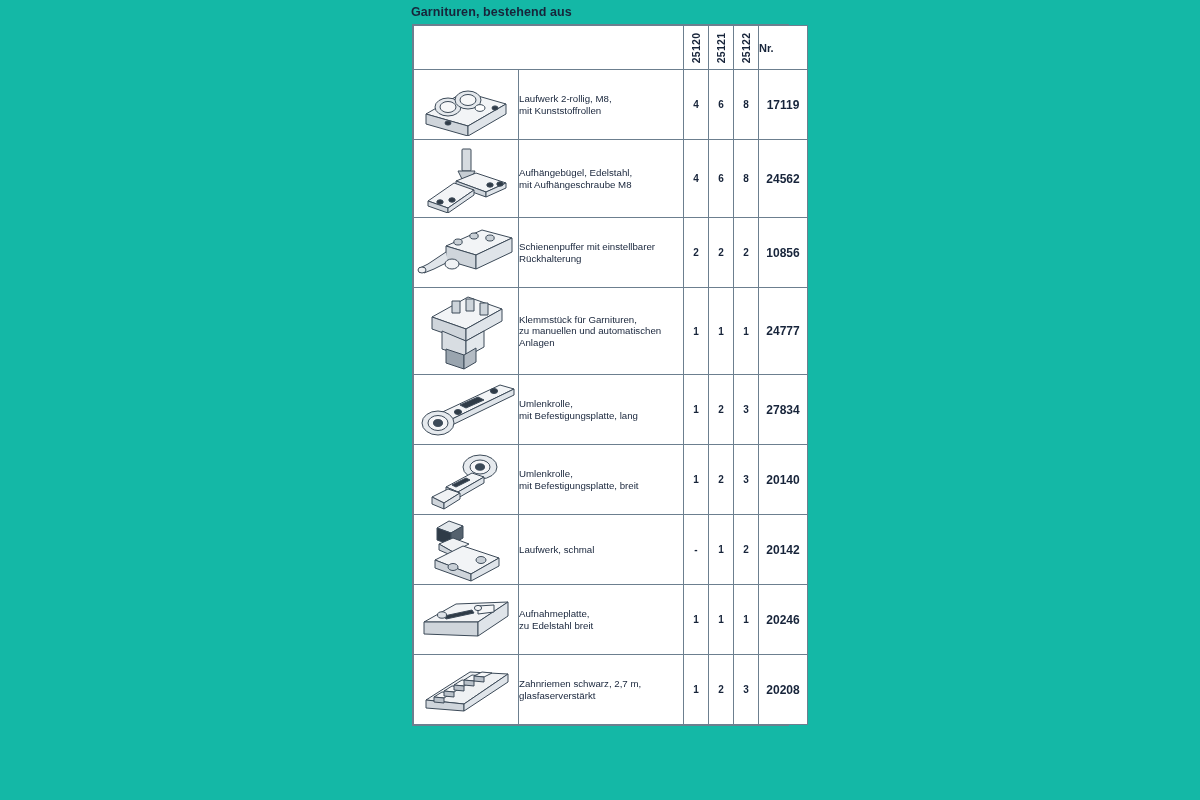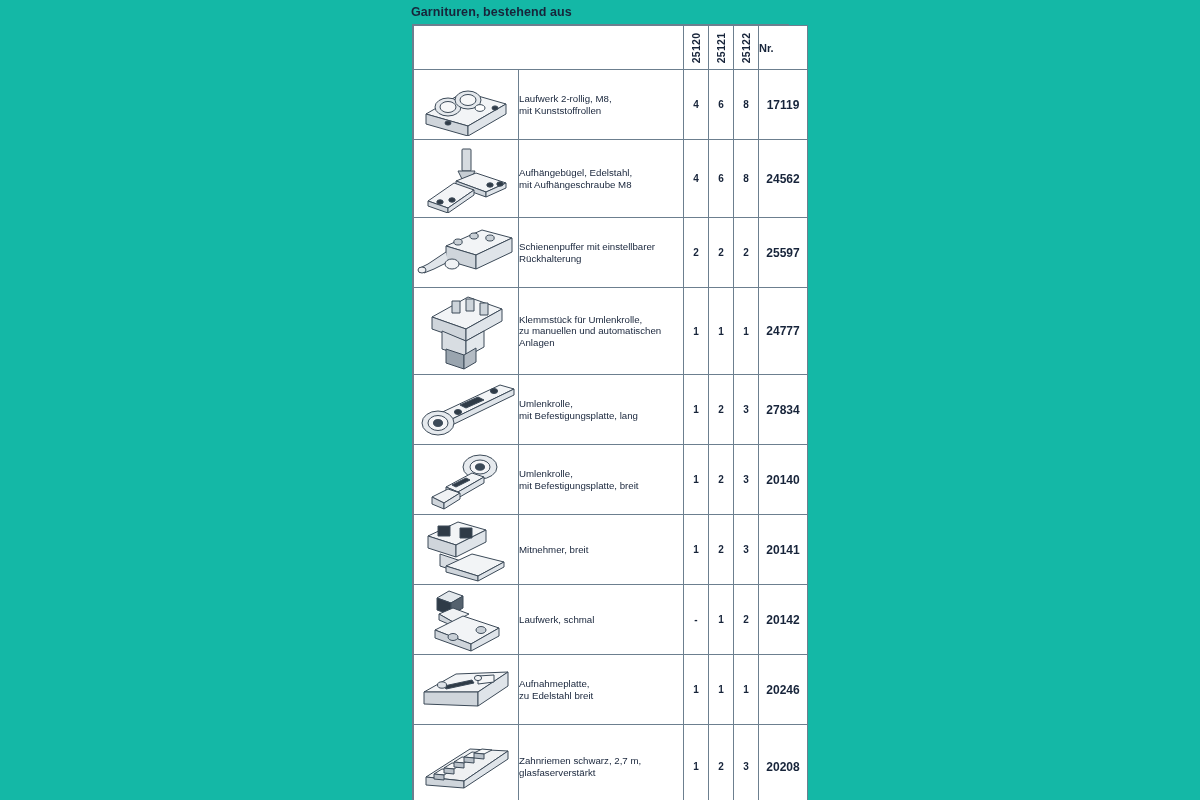--- a/index.html
+++ b/index.html
@@ -202,41 +202,41 @@
       </g>
     </svg>
             </td>
             <td class="desc-cell">
               <span class="desc-line">Schienenpuffer mit einstellbarer</span>
               <span class="desc-line">Rückhalterung</span>
             </td>
             <td class="num-cell">2</td>
             <td class="num-cell">2</td>
             <td class="num-cell">2</td>
-            <td class="nr-cell">25597</td>
+            <td class="nr-cell">10856</td>
           </tr>
           <tr style="height: 87px;">
             <td class="img-cell">
     <svg width="88" height="80" viewBox="0 0 88 80">
       <g stroke="#3c4a58" stroke-width="1" fill="#e9ecef" stroke-linejoin="round">
         <path d="M10 26 L46 6 L80 18 L44 38 Z" fill="#f2f4f6"></path>
         <path d="M10 26 L10 38 L44 50 L44 38 Z" fill="#cfd5db"></path>
         <path d="M44 38 L44 50 L80 30 L80 18 Z" fill="#dfe4e9"></path>
         <rect x="30" y="10" width="8" height="12" fill="#cdd4da"></rect>
         <rect x="44" y="8" width="8" height="12" fill="#cdd4da"></rect>
         <rect x="58" y="12" width="8" height="12" fill="#cdd4da"></rect>
         <path d="M20 40 L20 58 L44 66 L44 50 Z" fill="#d8dde2"></path>
         <path d="M44 50 L44 66 L62 56 L62 40 Z" fill="#e3e8ec"></path>
         <path d="M24 58 L24 72 L42 78 L42 64 Z" fill="#9aa5af"></path>
         <path d="M42 64 L42 78 L54 71 L54 57 Z" fill="#b4bcc4"></path>
       </g>
     </svg>
             </td>
             <td class="desc-cell">
-              <span class="desc-line">Klemmstück für Umlenkrolle,</span>
+              <span class="desc-line">Klemmstück für Garnituren,</span>
               <span class="desc-line">zu manuellen und automatischen</span>
               <span class="desc-line">Anlagen</span>
             </td>
             <td class="num-cell">1</td>
             <td class="num-cell">1</td>
             <td class="num-cell">1</td>
             <td class="nr-cell">24777</td>
           </tr>
           <tr style="height: 70px;">
             <td class="img-cell">
@@ -284,44 +284,20 @@
               <span class="desc-line">Umlenkrolle,</span>
               <span class="desc-line">mit Befestigungsplatte, breit</span>
             </td>
             <td class="num-cell">1</td>
             <td class="num-cell">2</td>
             <td class="num-cell">3</td>
             <td class="nr-cell">20140</td>
           </tr>
           <tr style="height: 70px;">
             <td class="img-cell">
-    <svg width="92" height="64" viewBox="0 0 92 64">
-      <g stroke="#3c4a58" stroke-width="1" fill="#e9ecef" stroke-linejoin="round">
-        <path d="M8 18 L38 4 L66 12 L36 27 Z" fill="#f2f4f6"></path>
-        <path d="M8 18 L8 30 L36 39 L36 27 Z" fill="#cfd5db"></path>
-        <path d="M36 27 L36 39 L66 24 L66 12 Z" fill="#dfe4e9"></path>
-        <rect x="18" y="8" width="12" height="10" fill="#2f3b47"></rect>
-        <rect x="40" y="10" width="12" height="10" fill="#2f3b47"></rect>
-        <path d="M20 36 L20 48 L44 56 L44 44 Z" fill="#d8dde2"></path>
-        <path d="M26 48 L52 36 L84 44 L58 58 Z" fill="#f2f4f6"></path>
-        <path d="M26 48 L26 54 L58 63 L58 58 Z" fill="#cfd5db"></path>
-        <path d="M58 58 L58 63 L84 49 L84 44 Z" fill="#dfe4e9"></path>
-      </g>
-    </svg>
-            </td>
-            <td class="desc-cell">
-              <span class="desc-line">Mitnehmer, breit</span>
-            </td>
-            <td class="num-cell">1</td>
-            <td class="num-cell">2</td>
-            <td class="num-cell">3</td>
-            <td class="nr-cell">20141</td>
-          </tr>
-          <tr style="height: 70px;">
-            <td class="img-cell">
     <svg width="86" height="68" viewBox="0 0 86 68">
       <g stroke="#3c4a58" stroke-width="1" fill="#e9ecef" stroke-linejoin="round">
         <path d="M14 12 L26 5 L40 10 L28 17 Z" fill="#e3e8ec"></path>
         <path d="M14 12 L14 24 L28 29 L28 17 Z" fill="#2f3b47"></path>
         <path d="M28 17 L28 29 L40 22 L40 10 Z" fill="#55626e"></path>
         <path d="M16 28 L30 22 L46 28 L30 36 Z" fill="#f0f2f4"></path>
         <path d="M16 28 L16 34 L30 40 L30 36 Z" fill="#cfd5db"></path>
         <path d="M12 44 L40 30 L76 42 L48 58 Z" fill="#f2f4f6"></path>
         <path d="M12 44 L12 52 L48 65 L48 58 Z" fill="#cfd5db"></path>
         <path d="M48 58 L48 65 L76 50 L76 42 Z" fill="#dfe4e9"></path>
@@ -354,21 +330,21 @@
             </td>
             <td class="desc-cell">
               <span class="desc-line">Aufnahmeplatte,</span>
               <span class="desc-line">zu Edelstahl breit</span>
             </td>
             <td class="num-cell">1</td>
             <td class="num-cell">1</td>
             <td class="num-cell">1</td>
             <td class="nr-cell">20246</td>
           </tr>
-          <tr style="height: 84px; margin-left: 8px;">
+          <tr style="height: 70px; margin-left: 8px;">
             <td class="img-cell">
     <svg width="96" height="52" viewBox="0 0 96 52">
       <g stroke="#3c4a58" stroke-width="1" fill="#e9ecef" stroke-linejoin="round">
         <path d="M8 36 L52 8 L90 10 L46 40 Z" fill="#eff1f3"></path>
         <path d="M8 36 L8 44 L46 47 L46 40 Z" fill="#cfd5db"></path>
         <path d="M46 40 L46 47 L90 18 L90 10 Z" fill="#dfe4e9"></path>
         <path d="M16 33 L24 28 L34 29 L26 34 Z" fill="#f7f8f9"></path>
         <path d="M26 27 L34 22 L44 23 L36 28 Z" fill="#f7f8f9"></path>
         <path d="M36 21 L44 16 L54 17 L46 22 Z" fill="#f7f8f9"></path>
         <path d="M46 16 L54 11 L64 12 L56 17 Z" fill="#f7f8f9"></path>

